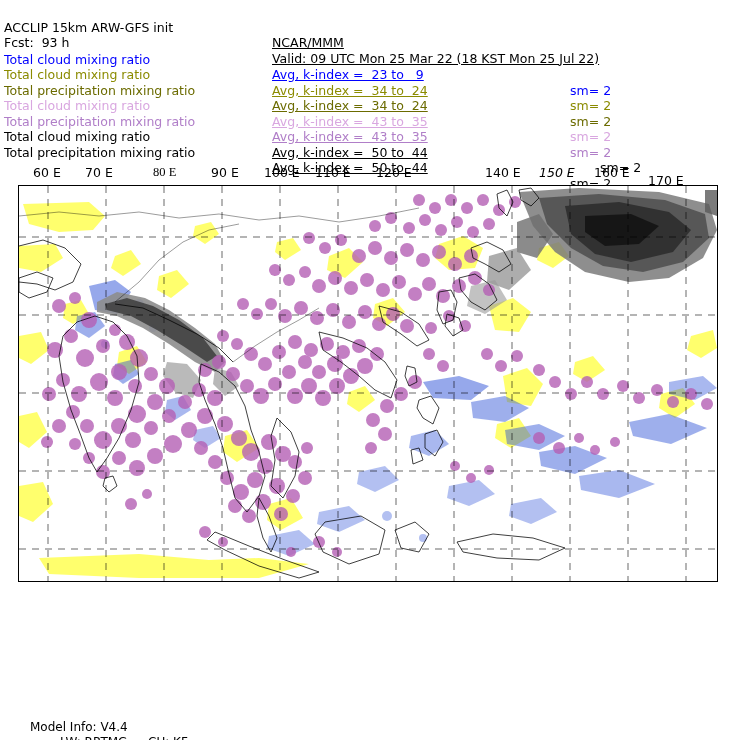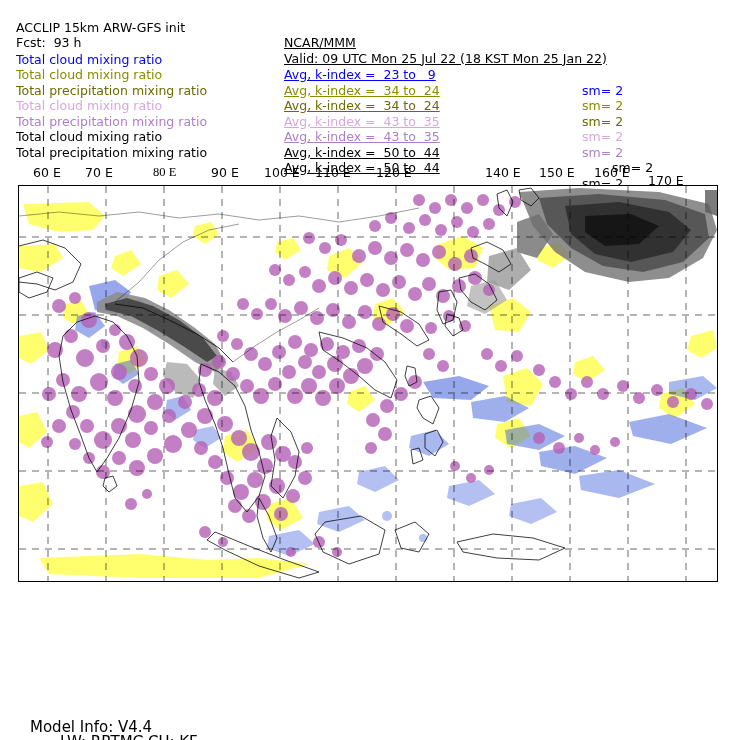--- a/index.html
+++ b/index.html
@@ -20,21 +20,21 @@
     position: absolute;
     left: 0;
     top: 0;
     width: 740px;
     height: 150px;
     font-size: 12.5px;
     line-height: 15.5px;
   }
   .hrow {
     position: absolute;
-    left: 12px;
+    left: 0;
     width: 710px;
     height: 15.5px;
     white-space: pre;
   }
   .col-left  { position: absolute; left: 4px;   white-space: pre; }
   .col-mid   { position: absolute; left: 272px; white-space: pre; text-decoration: underline; }
   .col-right { position: absolute; left: 505px; white-space: pre; }
   .col-right2{ position: absolute; left: 570px; white-space: pre; }
 
   
@@ -60,21 +60,21 @@
     white-space: pre;
   }
   .lonlab { top: 168px; }
 
   
   .footer {
     position: absolute;
     left: 0;
     top: 705px;
     width: 724px;
-    font-size: 15px;
+    font-size: 12px;
     line-height: 15px;
   }
   .frow { position: relative; height: 15px; white-space: pre; }
   .f1 { position: absolute; left: 30px; }
   .f2 { position: absolute; left: 148px; }
   .g1 { position: absolute; left: 60px; }
 
   svg { display: block; }
 </style>
 </head>
@@ -82,21 +82,21 @@
 
 <div class="header">
 
   <div class="hrow" style="top:4px;">
     <span class="col-left">ACCLIP 15km ARW-GFS init</span>
     <span class="col-mid">NCAR/MMM</span>
   </div>
 
   <div class="hrow" style="top:19.5px;">
     <span class="col-left">Fcst:  93 h</span>
-    <span class="col-mid">Valid: 09 UTC Mon 25 Jul 22 (18 KST Mon 25 Jan 22)</span>
+    <span class="col-mid">Valid: 09 UTC Mon 25 Mar 22 (18 KST Mon 25 Jul 22)</span>
   </div>
 
   <div class="hrow" style="top:36px; color:#0000ff;">
     <span class="col-left">Total cloud mixing ratio</span>
     <span class="col-mid">Avg, k-index =  23 to   9</span>
     <span class="col-right2">sm= 2</span>
   </div>
   <div class="hrow" style="top:51.5px; color:#8b8b00;">
     <span class="col-left">Total cloud mixing ratio</span>
     <span class="col-mid">Avg, k-index =  34 to  24</span>
@@ -133,21 +133,21 @@
 
   <span class="lonlab" style="left:15px;  top:-20px;">60 E</span>
   <span class="lonlab" style="left:67px;  top:-20px;">70 E</span>
   <span class="lonlab" style="left:135px; top:-20px;font-family:Liberation Serif, serif;">80 E</span>
   <span class="lonlab" style="left:193px; top:-20px;">90 E</span>
   <span class="lonlab" style="left:246px; top:-20px;">100 E</span>
   <span class="lonlab" style="left:297px; top:-20px;">110 E</span>
   <span class="lonlab" style="left:358px; top:-20px;">120 E</span>
   <span class="lonlab" style="left:412px; top:-20px;margin-top:24px;">130 E</span>
   <span class="lonlab" style="left:467px; top:-20px;">140 E</span>
-  <span class="lonlab" style="left:521px; top:-20px;">150 E</span>
+  <span class="lonlab" style="left:521px; top:-20px;font-style:italic;">150 E</span>
   <span class="lonlab" style="left:576px; top:-20px;">160 E</span>
   <span class="lonlab" style="left:630px; top:-20px;margin-top:8px;">170 E</span>
 
   <div class="map-frame">
     <svg width="698" height="395" viewBox="0 0 698 395">
       <defs>
         <clipPath id="mapclip">
             <rect x="0" y="0" width="698" height="395"></rect>
           </clipPath>
       </defs>

